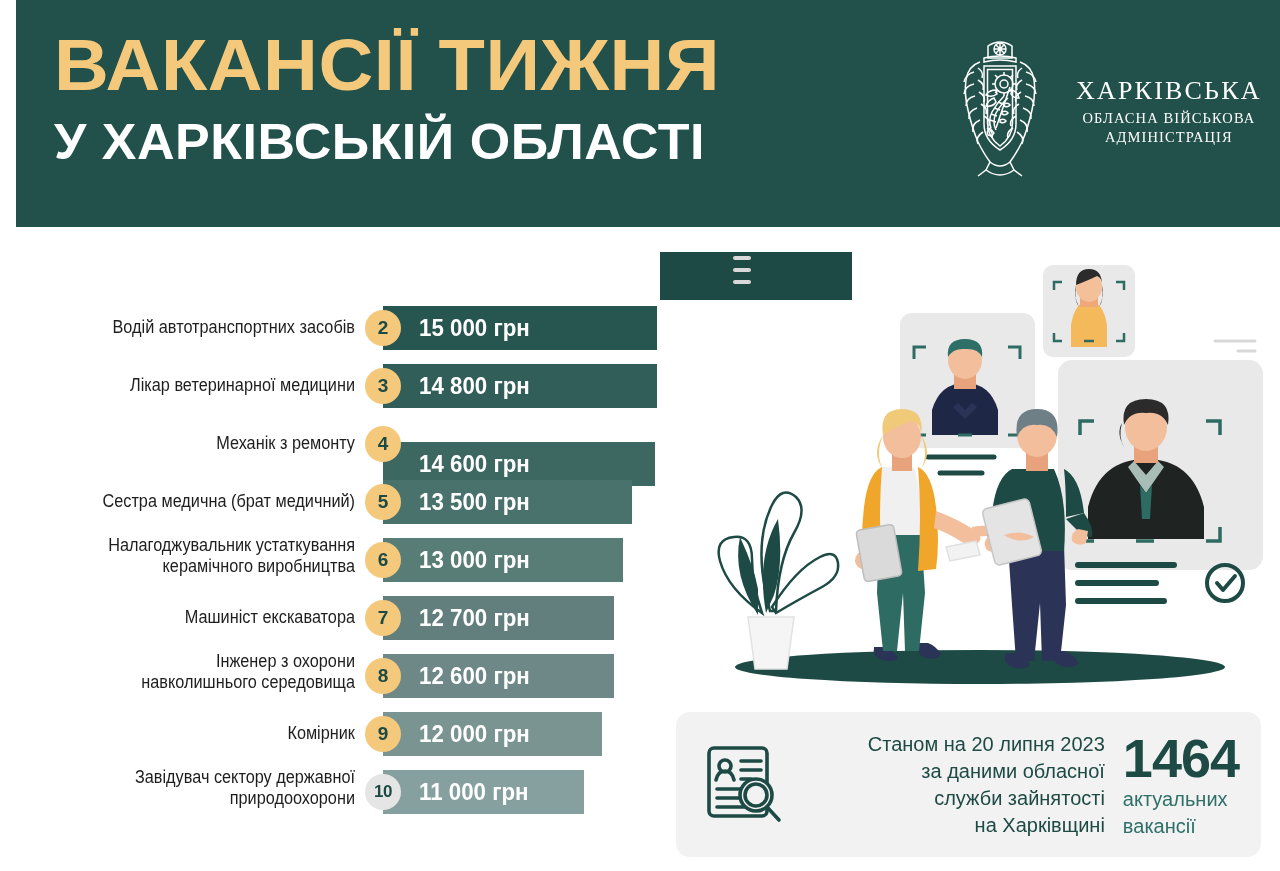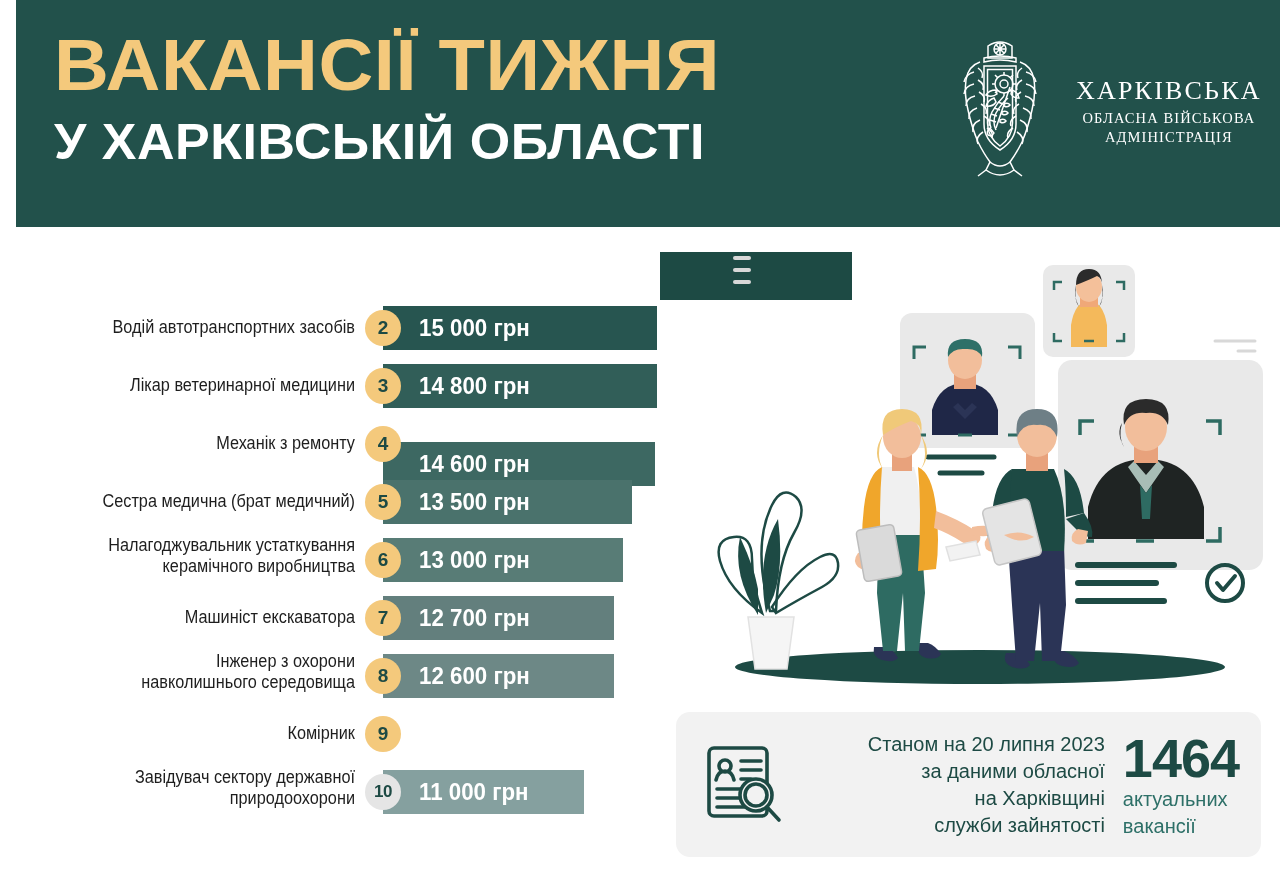--- a/index.html
+++ b/index.html
@@ -223,20 +223,23 @@
         <div>навколишнього середовища</div>
       </div>
       <div class="bar" style="width: 231px; background: rgb(109, 136, 134);">
         <div class="bar-value">12 600 грн</div>
       </div>
       <div class="badge" style="top: 4px; background: rgb(244, 201, 124); color: rgb(29, 74, 68);">8</div>
     </div>
     <div class="row" style="top: 472px;">
       <div class="row-label" style="top: 11px;">
         <div>Комірник</div>
+      </div>
+      <div class="bar" style="width: 219px; background: rgb(122, 148, 146);">
+        <div class="bar-value">12 000 грн</div>
       </div>
       <div class="badge" style="top: 4px; background: rgb(244, 201, 124); color: rgb(29, 74, 68);">9</div>
     </div>
     <div class="row" style="top: 530px;">
       <div class="row-label two-line" style="top: -3px;">
         <div>Завідувач сектору державної</div>
         <div>природоохорони</div>
       </div>
       <div class="bar" style="width: 201px; background: rgb(133, 160, 159);">
         <div class="bar-value">11 000 грн</div>
@@ -397,22 +400,22 @@
         <path d="M17 67 l28 0"></path>
       <circle cx="56" cy="55" r="16" fill="#F2F2F2"></circle>
       <circle cx="56" cy="55" r="11"></circle>
       <path d="M67 67 l12 13"></path>
     </g>
   </svg>
 
   <div class="footer-text">
     <div>Станом на 20 липня 2023</div>
     <div>за даними обласної</div>
+    <div>служби зайнятості</div>
     <div>на Харківщині</div>
-    <div>служби зайнятості</div>
   </div>
 
   <div class="footer-stat">
     <div class="stat-number">1464</div>
     <div class="stat-label">актуальних</div>
     <div class="stat-label">вакансії</div>
   </div>
 </div>
 
 </body></html>

